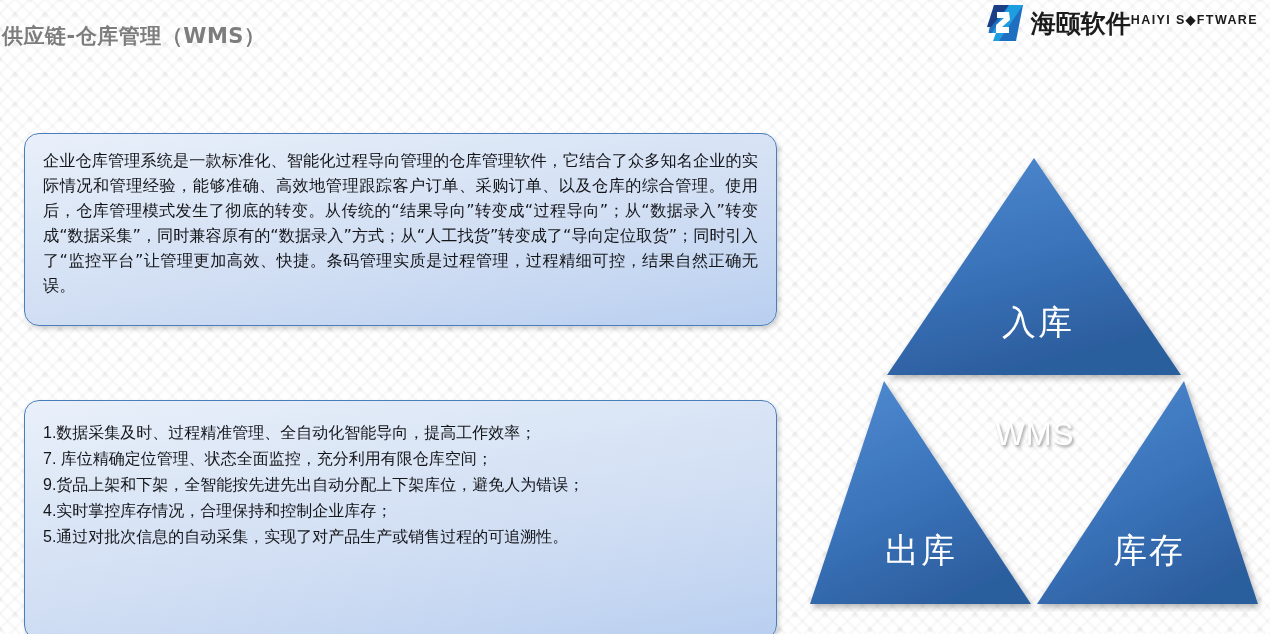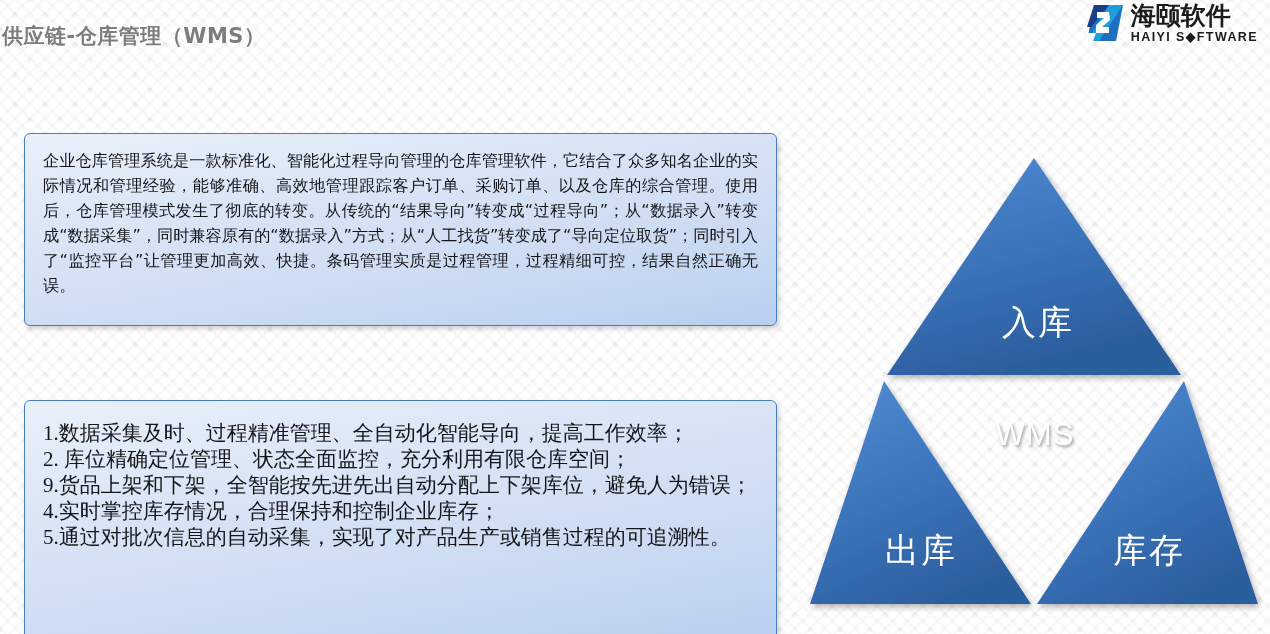--- a/index.html
+++ b/index.html
@@ -62,21 +62,21 @@
     gap: 6px;
     z-index: 5;
   }
   #logo-mark {
     width: 40px;
     height: 40px;
     flex: none;
   }
   #logo-text {
     display: flex;
-    flex-direction: column;
+    flex-direction: row;
     justify-content: center;
     line-height: 1;
   }
   #logo-cn {
     font-size: 25px;
     font-weight: bold;
     color: #1b1b1b;
     letter-spacing: 0px;
     font-family: "DejaVu Sans", "Liberation Sans", sans-serif;
   }
@@ -86,21 +86,21 @@
     color: #1b1b1b;
     letter-spacing: 1.4px;
     margin-top: 3px;
     font-family: "Liberation Sans", sans-serif;
   }
 
   
   .callout {
     position: absolute;
     border: 1.6px solid #4a7ebb;
-    border-radius: 6px;
+    border-radius: 15px;
     background: linear-gradient(170deg, #e9f0fa 0%, #dfe9f7 22%, #cfddf3 62%, #b9cff0 100%);
     box-shadow: 2px 3px 5px rgba(0,0,0,0.18);
     z-index: 3;
     overflow: hidden;
   }
 
   #intro-box {
     left: 24px;
     top: 133px;
     width: 753px;
@@ -127,22 +127,22 @@
 
   #features-heading {
     font-family: "DejaVu Sans", "Liberation Sans", sans-serif;
     font-size: 15.5px;
     font-weight: bold;
     color: #111216;
     margin-bottom: 22px;
   }
 
   .feature-line {
-    font-family: Liberation Serif, serif;
-    font-size: 21px;
+    font-family: Liberation Sans, sans-serif;
+    font-size: 16px;
     line-height: 26px;
     color: #15161a;
     white-space: pre;
   }
 
   
   #pyramid {
     position: absolute;
     left: 806px;
     top: 152px;
@@ -187,21 +187,21 @@
     <span id="logo-en">HAIYI S◆FTWARE</span>
   </div>
 </div>
 
 <div class="callout" id="intro-box">
   <div class="body-text">企业仓库管理系统是一款标准化、智能化过程导向管理的仓库管理软件，它结合了众多知名企业的实际情况和管理经验，能够准确、高效地管理跟踪客户订单、采购订单、以及仓库的综合管理。使用后，仓库管理模式发生了彻底的转变。从传统的“结果导向”转变成“过程导向”；从“数据录入”转变成“数据采集”，同时兼容原有的“数据录入”方式；从“人工找货”转变成了“导向定位取货”；同时引入了“监控平台”让管理更加高效、快捷。条码管理实质是过程管理，过程精细可控，结果自然正确无误。</div>
 </div>
 
 <div class="callout" id="features-box">
   <div class="feature-line">1.数据采集及时、过程精准管理、全自动化智能导向，提高工作效率；</div>
-  <div class="feature-line">2. 库位精确定位管理、状态全面监控，充分利用有限仓库空间；</div>
+  <div class="feature-line">7. 库位精确定位管理、状态全面监控，充分利用有限仓库空间；</div>
   <div class="feature-line">9.货品上架和下架，全智能按先进先出自动分配上下架库位，避免人为错误；</div>
   <div class="feature-line">4.实时掌控库存情况，合理保持和控制企业库存；</div>
   <div class="feature-line">5.通过对批次信息的自动采集，实现了对产品生产或销售过程的可追溯性。</div>
 </div>
 
 <div id="pyramid">
   <svg viewBox="0 0 456 460" xmlns="http://www.w3.org/2000/svg">
     <defs>
       <linearGradient id="gradTop" x1="0" y1="0" x2="0.35" y2="1">
         <stop offset="0%" stop-color="#4f8ad0"></stop>

